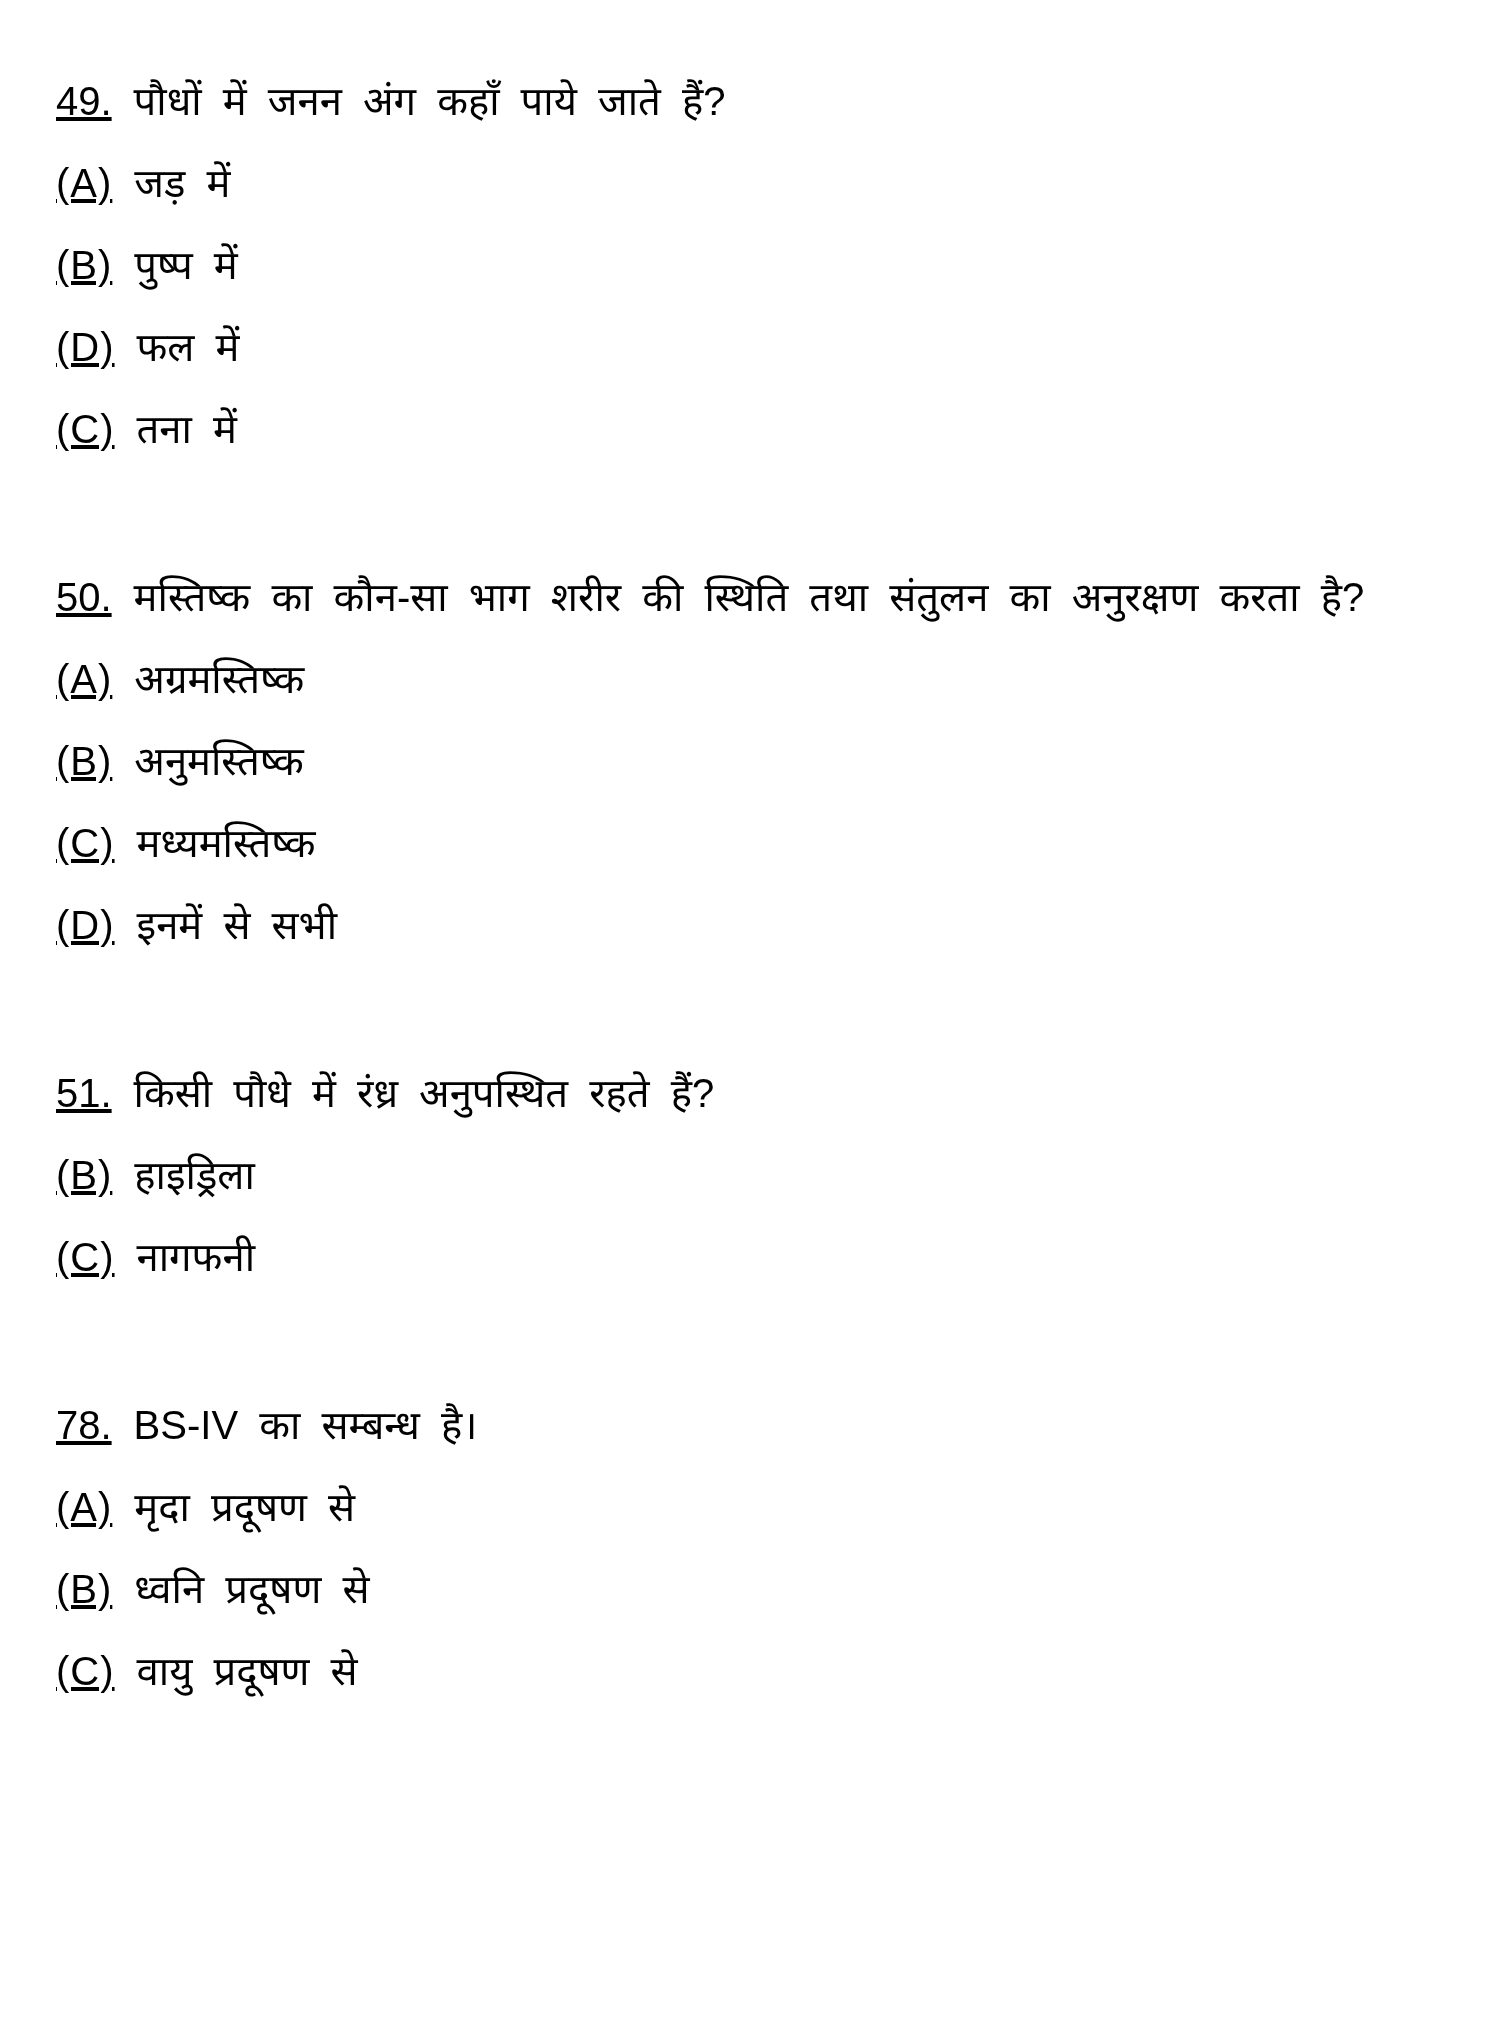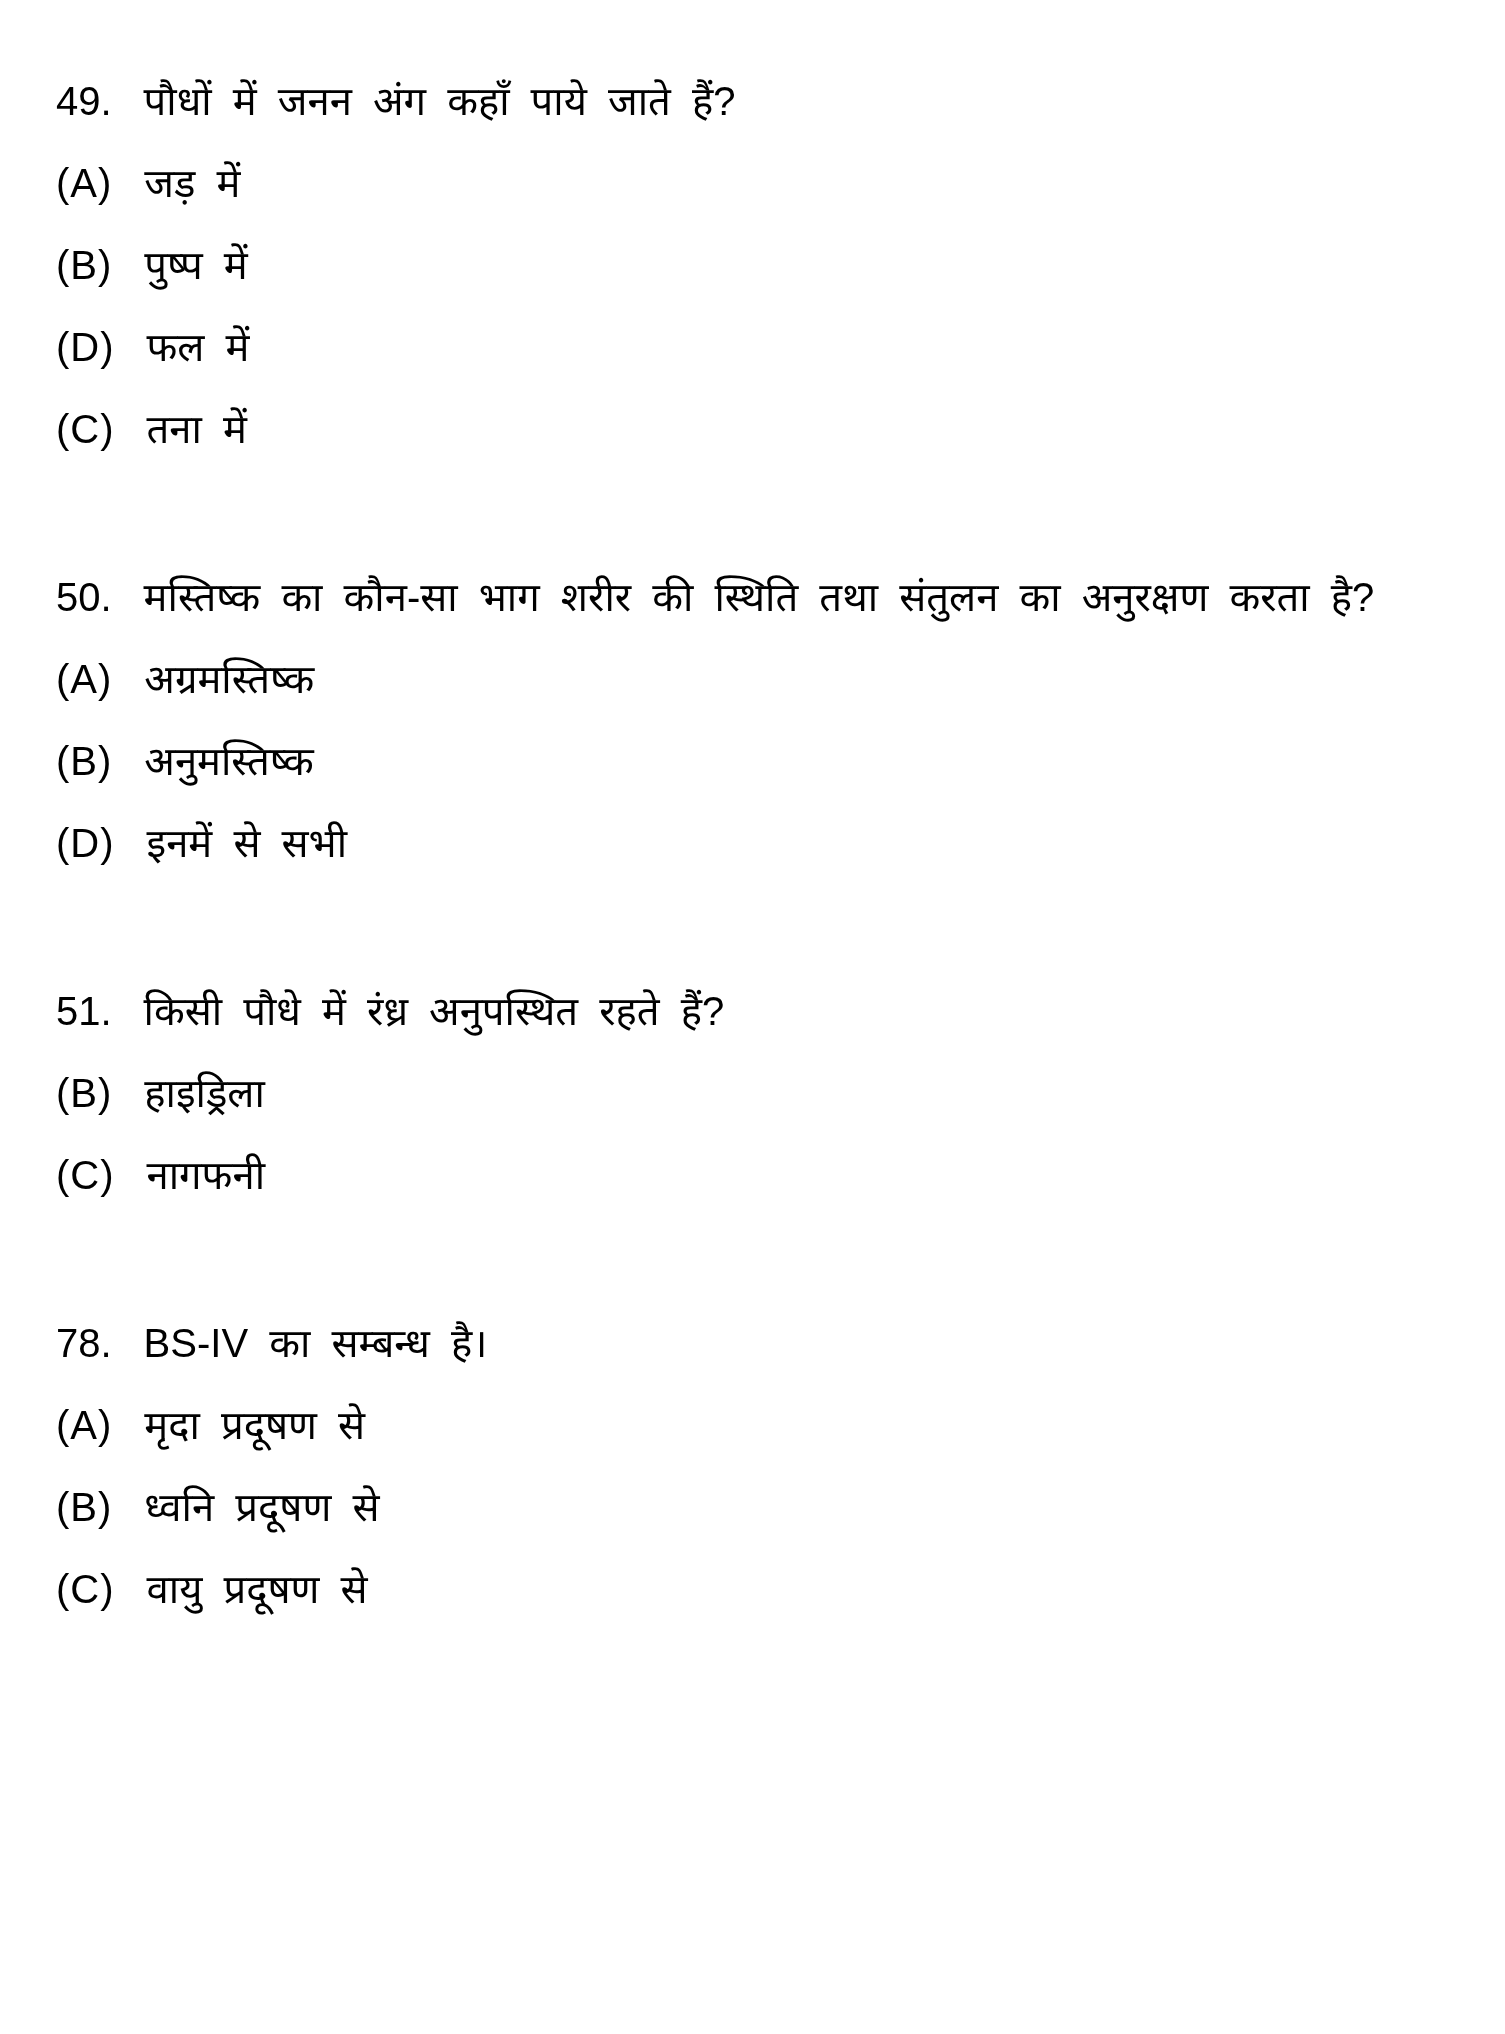--- a/index.html
+++ b/index.html
@@ -27,21 +27,22 @@
   }
   .line {
     height: 82px;
     line-height: 82px;
     font-size: 40px;
     white-space: nowrap;
     word-spacing: 10px;
   }
   .q-number, .opt-letter {
     display: inline-block;
-    margin-right: 32px;
+    margin-right: 22px;
+    text-decoration: underline;
   }
   .opt-letter {
     letter-spacing: 1px;
   }
 </style>
 </head>
 <body>
 
 <div class="page">
 
@@ -67,20 +68,23 @@
     <div class="line">
       <span class="q-number">50.</span><span>मस्तिष्क का कौन-सा भाग शरीर की स्थिति तथा संतुलन का अनुरक्षण करता है?</span>
     </div>
     <div class="line">
       <span class="opt-letter">(A)</span><span>अग्रमस्तिष्क</span>
     </div>
     <div class="line">
       <span class="opt-letter">(B)</span><span>अनुमस्तिष्क</span>
     </div>
     <div class="line">
+      <span class="opt-letter">(C)</span><span>मध्यमस्तिष्क</span>
+    </div>
+    <div class="line">
       <span class="opt-letter">(D)</span><span>इनमें से सभी</span>
     </div>
   </div>
 
   <div class="question-block">
     <div class="line">
       <span class="q-number">51.</span><span>किसी पौधे में रंध्र अनुपस्थित रहते हैं?</span>
     </div>
     <div class="line">
       <span class="opt-letter">(B)</span><span>हाइड्रिला</span>

